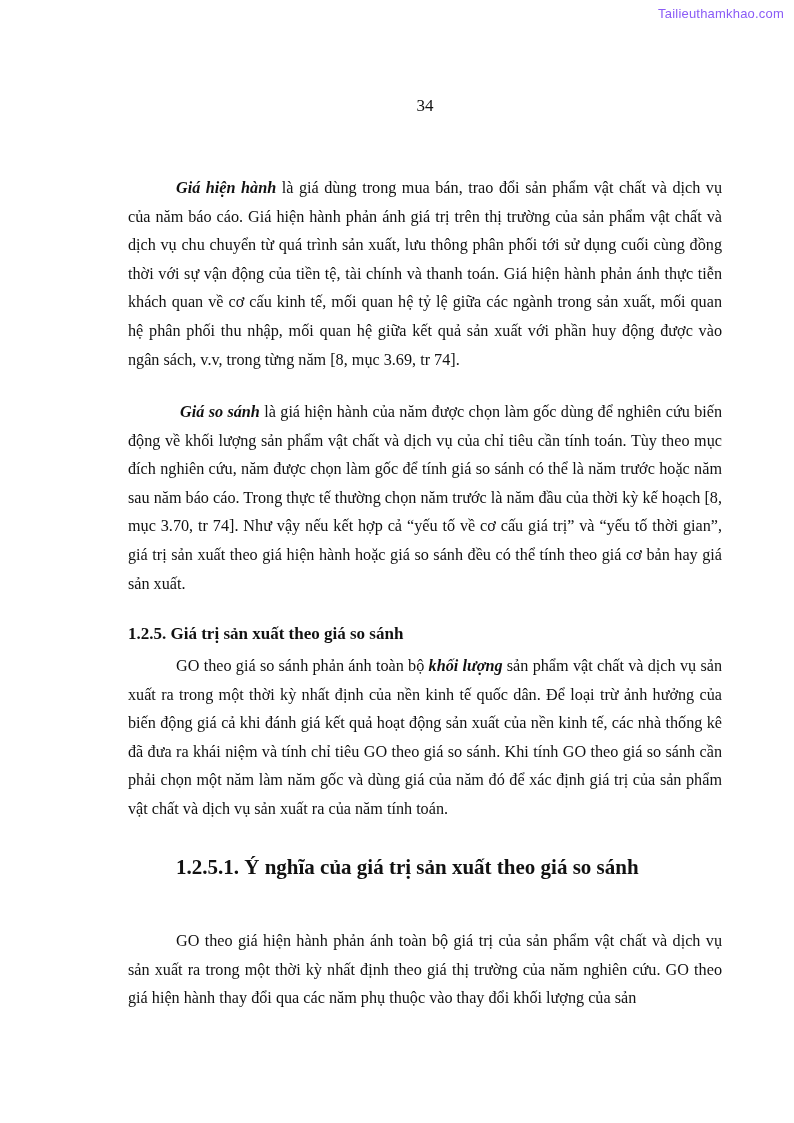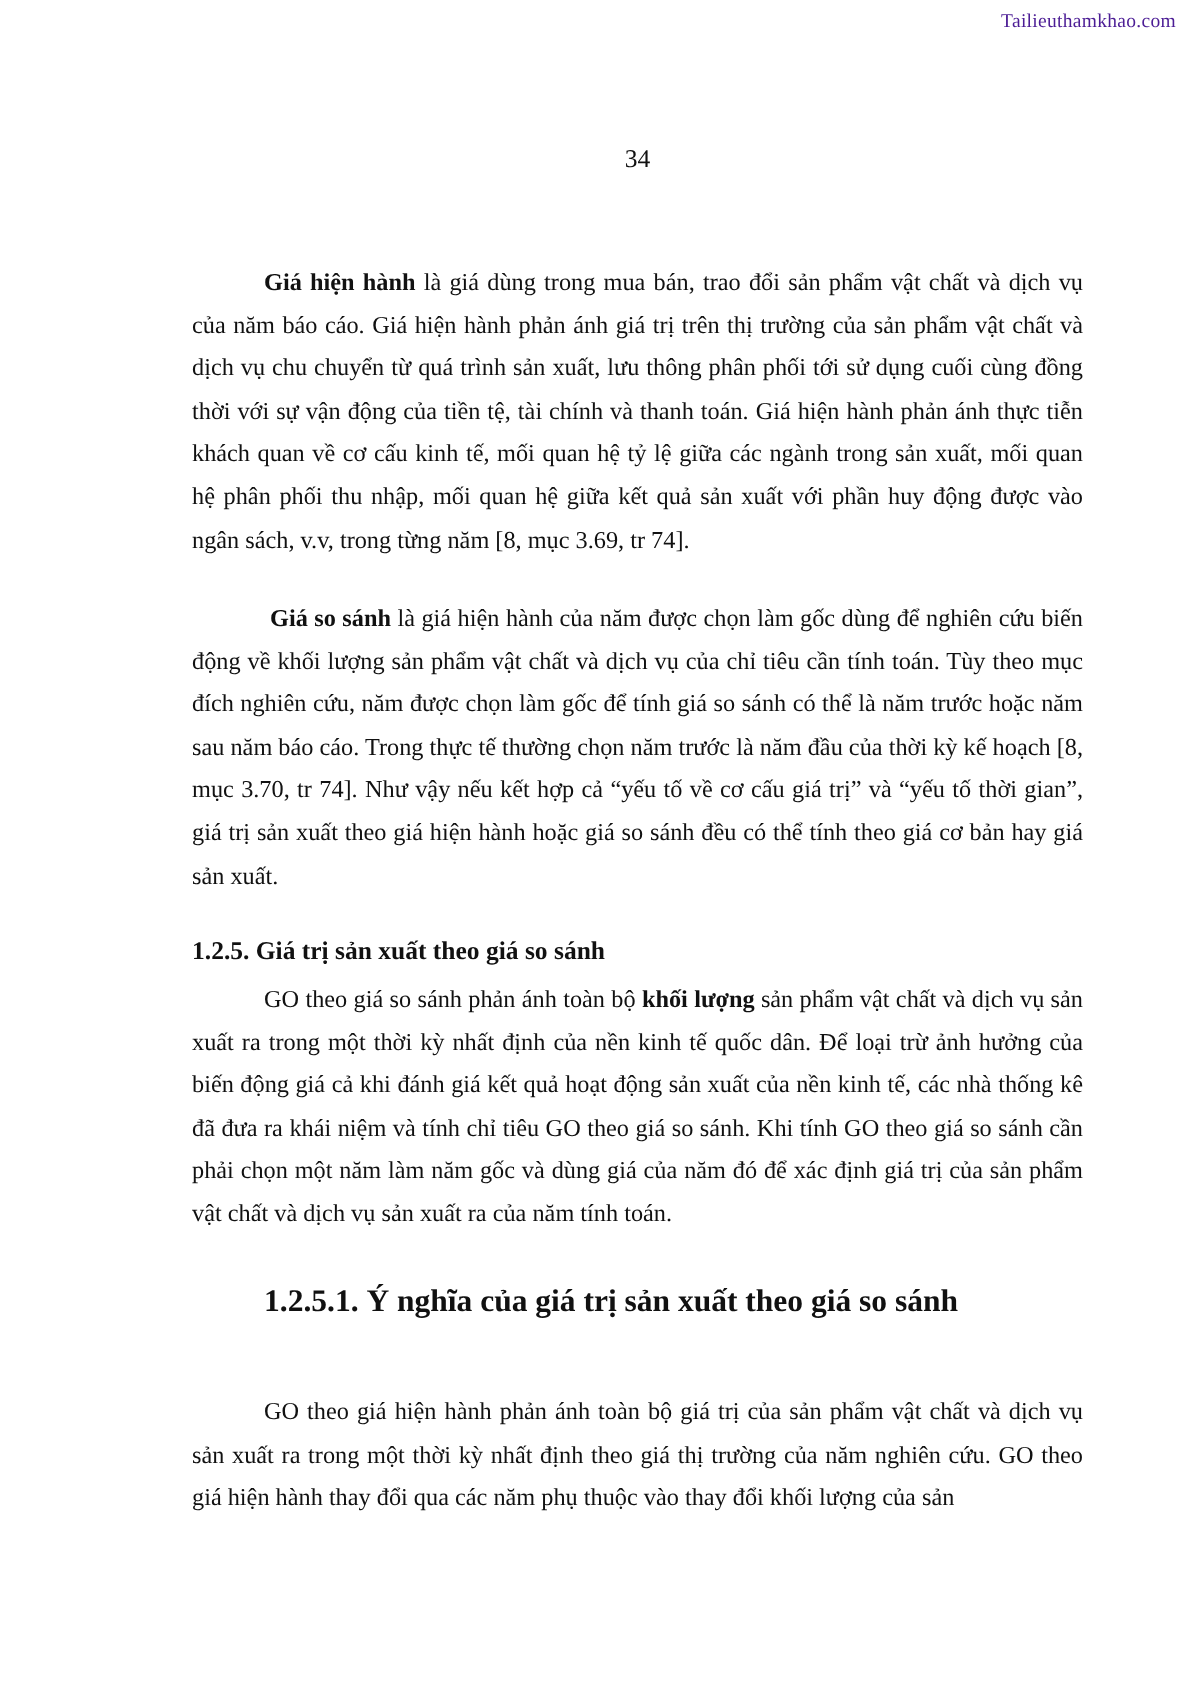--- a/index.html
+++ b/index.html
@@ -1,27 +1,27 @@
 <!DOCTYPE html>
 <html><head>
 <meta charset="utf-8">
 <style>
   html, body { margin:0; padding:0; background:#ffffff; }
   body { width:794px; height:1123px; position:relative; overflow:hidden;
          font-family:"Liberation Serif", "DejaVu Serif", serif; color:#111; }
-  .watermark { position:absolute; top:6px; right:10px; font-family:Liberation Serif, serif;
-               font-size:13px; color:#4c1d95; letter-spacing:0.2px; }
+  .watermark { position:absolute; top:6px; right:10px; font-family:Liberation Sans, sans-serif;
+               font-size:13px; color:#8b5cf6; letter-spacing:0.2px; }
   .page-number { position:absolute; top:96px; left:0; width:850px; text-align:center; font-size:17px; }
   .content { position:absolute; left:128px; width:594px; top:0; }
   .para { position:absolute; left:0; width:594px; font-size:16.2px; line-height:28.6px;
           text-align:justify; text-indent:48px; margin:0; }
   .para.p2 { text-indent:52px; }
   .heading { position:absolute; left:0; font-weight:bold; font-size:17px; margin:0; }
   .subheading { position:absolute; left:48px; font-weight:bold; font-size:21px; margin:0; }
-  .bi { font-weight:bold; }
+  .bi { font-weight:bold; font-style:italic; }
 </style>
 </head>
 <body>
 
 <div class="watermark">Tailieuthamkhao.com</div>
 <div class="page-number">34</div>
 
 <div class="content">
   <p class="para" style="top:174px;"><span class="bi">Giá hiện hành</span><span> là giá dùng trong mua bán, trao đổi sản phẩm vật chất và dịch vụ của năm báo cáo. Giá hiện hành phản ánh giá trị trên thị trường của sản phẩm vật chất và dịch vụ chu chuyển từ quá trình sản xuất, lưu thông phân phối tới sử dụng cuối cùng đồng thời với sự vận động của tiền tệ, tài chính và thanh toán. Giá hiện hành phản ánh thực tiễn khách quan về cơ cấu kinh tế, mối quan hệ tỷ lệ giữa các ngành trong sản xuất, mối quan hệ phân phối thu nhập, mối quan hệ giữa kết quả sản xuất với phần huy động được vào ngân sách, v.v, trong từng năm [8, mục 3.69, tr 74].</span></p>
 

